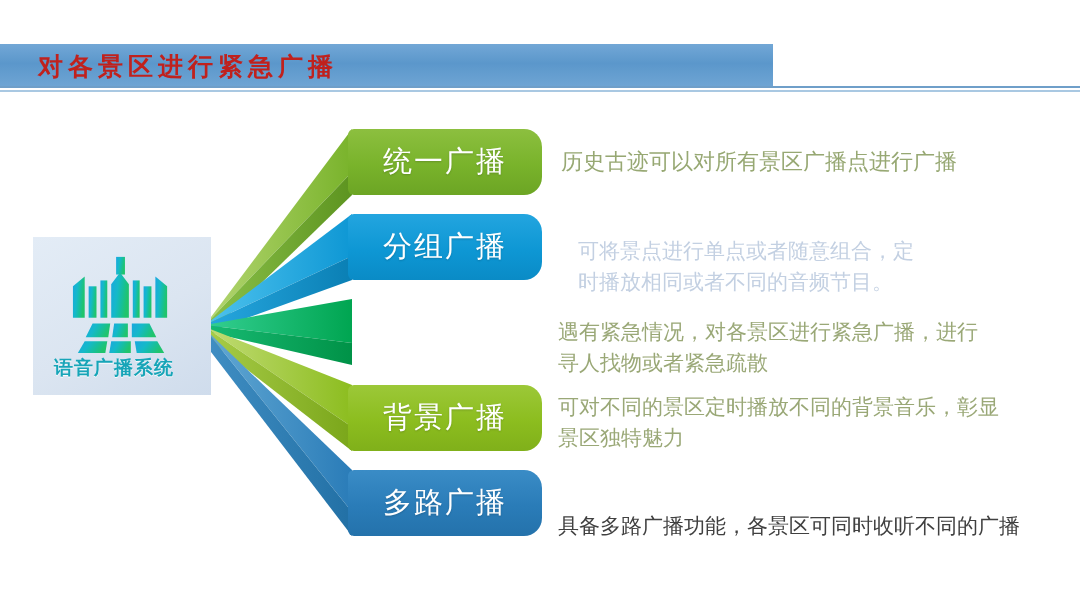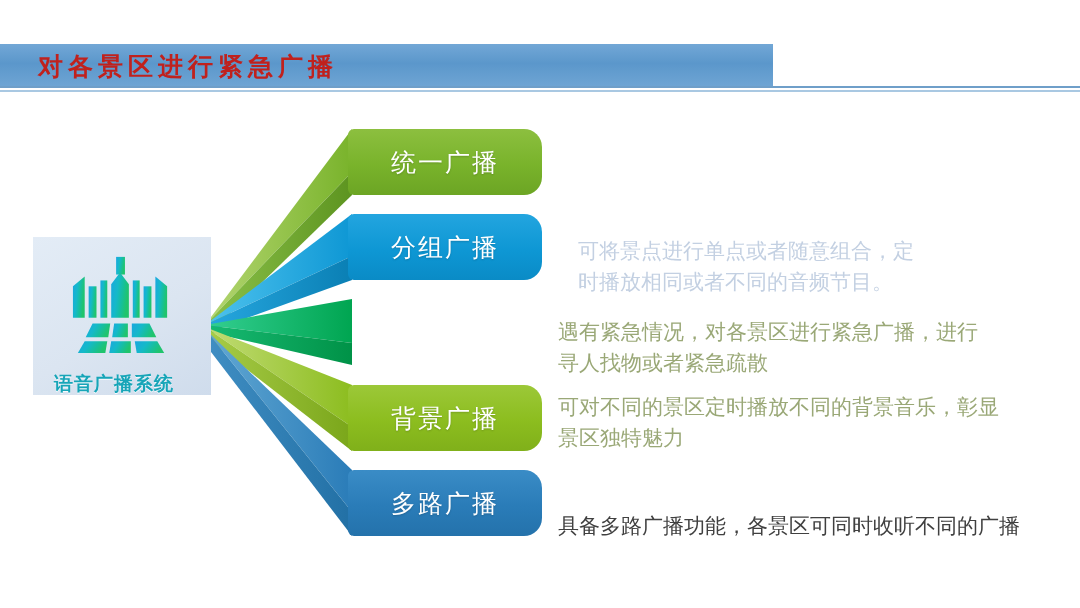--- a/index.html
+++ b/index.html
@@ -87,21 +87,20 @@
     left: 0;
     top: 118px;
     width: 162px;
     text-align: center;
     font-family: "Liberation Sans", "DejaVu Sans", sans-serif;
     font-size: 19px;
     font-weight: bold;
     letter-spacing: 1px;
     color: #17a5b8;
     text-shadow: 0 1px 0 rgba(255,255,255,0.85);
-    margin-top: 16px;
   }
 
   
   #fan {
     position: absolute;
     left: 0;
     top: 0;
     width: 1080px;
     height: 608px;
     pointer-events: none;
@@ -112,21 +111,21 @@
     position: absolute;
     left: 348px;
     width: 194px;
     height: 66px;
     border-radius: 6px 18px 18px 6px;
     box-sizing: border-box;
     display: flex;
     align-items: center;
     justify-content: center;
     font-family: "Liberation Sans", "DejaVu Sans", sans-serif;
-    font-size: 25px;
+    font-size: 29px;
     letter-spacing: 2px;
     color: #ffffff;
     text-shadow: 0 1px 2px rgba(0,0,0,0.18);
   }
   .pill-0 { top: 129px; background: linear-gradient(180deg,#8cbf3f 0%, #79b32b 55%, #6ca524 100%); }
   .pill-1 { top: 214px; background: linear-gradient(180deg,#23a5df 0%, #0e97d4 55%, #0a8bc6 100%); }
   .pill-2 { top: 299px; background: linear-gradient(180deg,#11b05f 0%, #00a551 55%, #009749 100%); }
   .pill-3 { top: 385px; background: linear-gradient(180deg,#9cc838 0%, #8cbd1f 55%, #80b01a 100%); align-items: center; }
   .pill-4 { top: 470px; background: linear-gradient(180deg,#3a8cc6 0%, #2a7cb8 55%, #2472ab 100%); }
 
@@ -252,20 +251,21 @@
   <div class="pill pill-1">
     <span>分组广播</span>
   </div>
   <div class="pill pill-3">
     <span>背景广播</span>
   </div>
   <div class="pill pill-4">
     <span>多路广播</span>
   </div>
 
+  <div class="desc desc-0">历史古迹可以对所有景区广播点进行广播</div>
   <div class="desc desc-1">可将景点进行单点或者随意组合，定
 时播放相同或者不同的音频节目。</div>
   <div class="desc desc-2">遇有紧急情况，对各景区进行紧急广播，进行
 寻人找物或者紧急疏散</div>
   <div class="desc desc-3">可对不同的景区定时播放不同的背景音乐，彰显
 景区独特魅力</div>
   <div class="desc desc-4">具备多路广播功能，各景区可同时收听不同的广播</div>
 
 </div>
 

